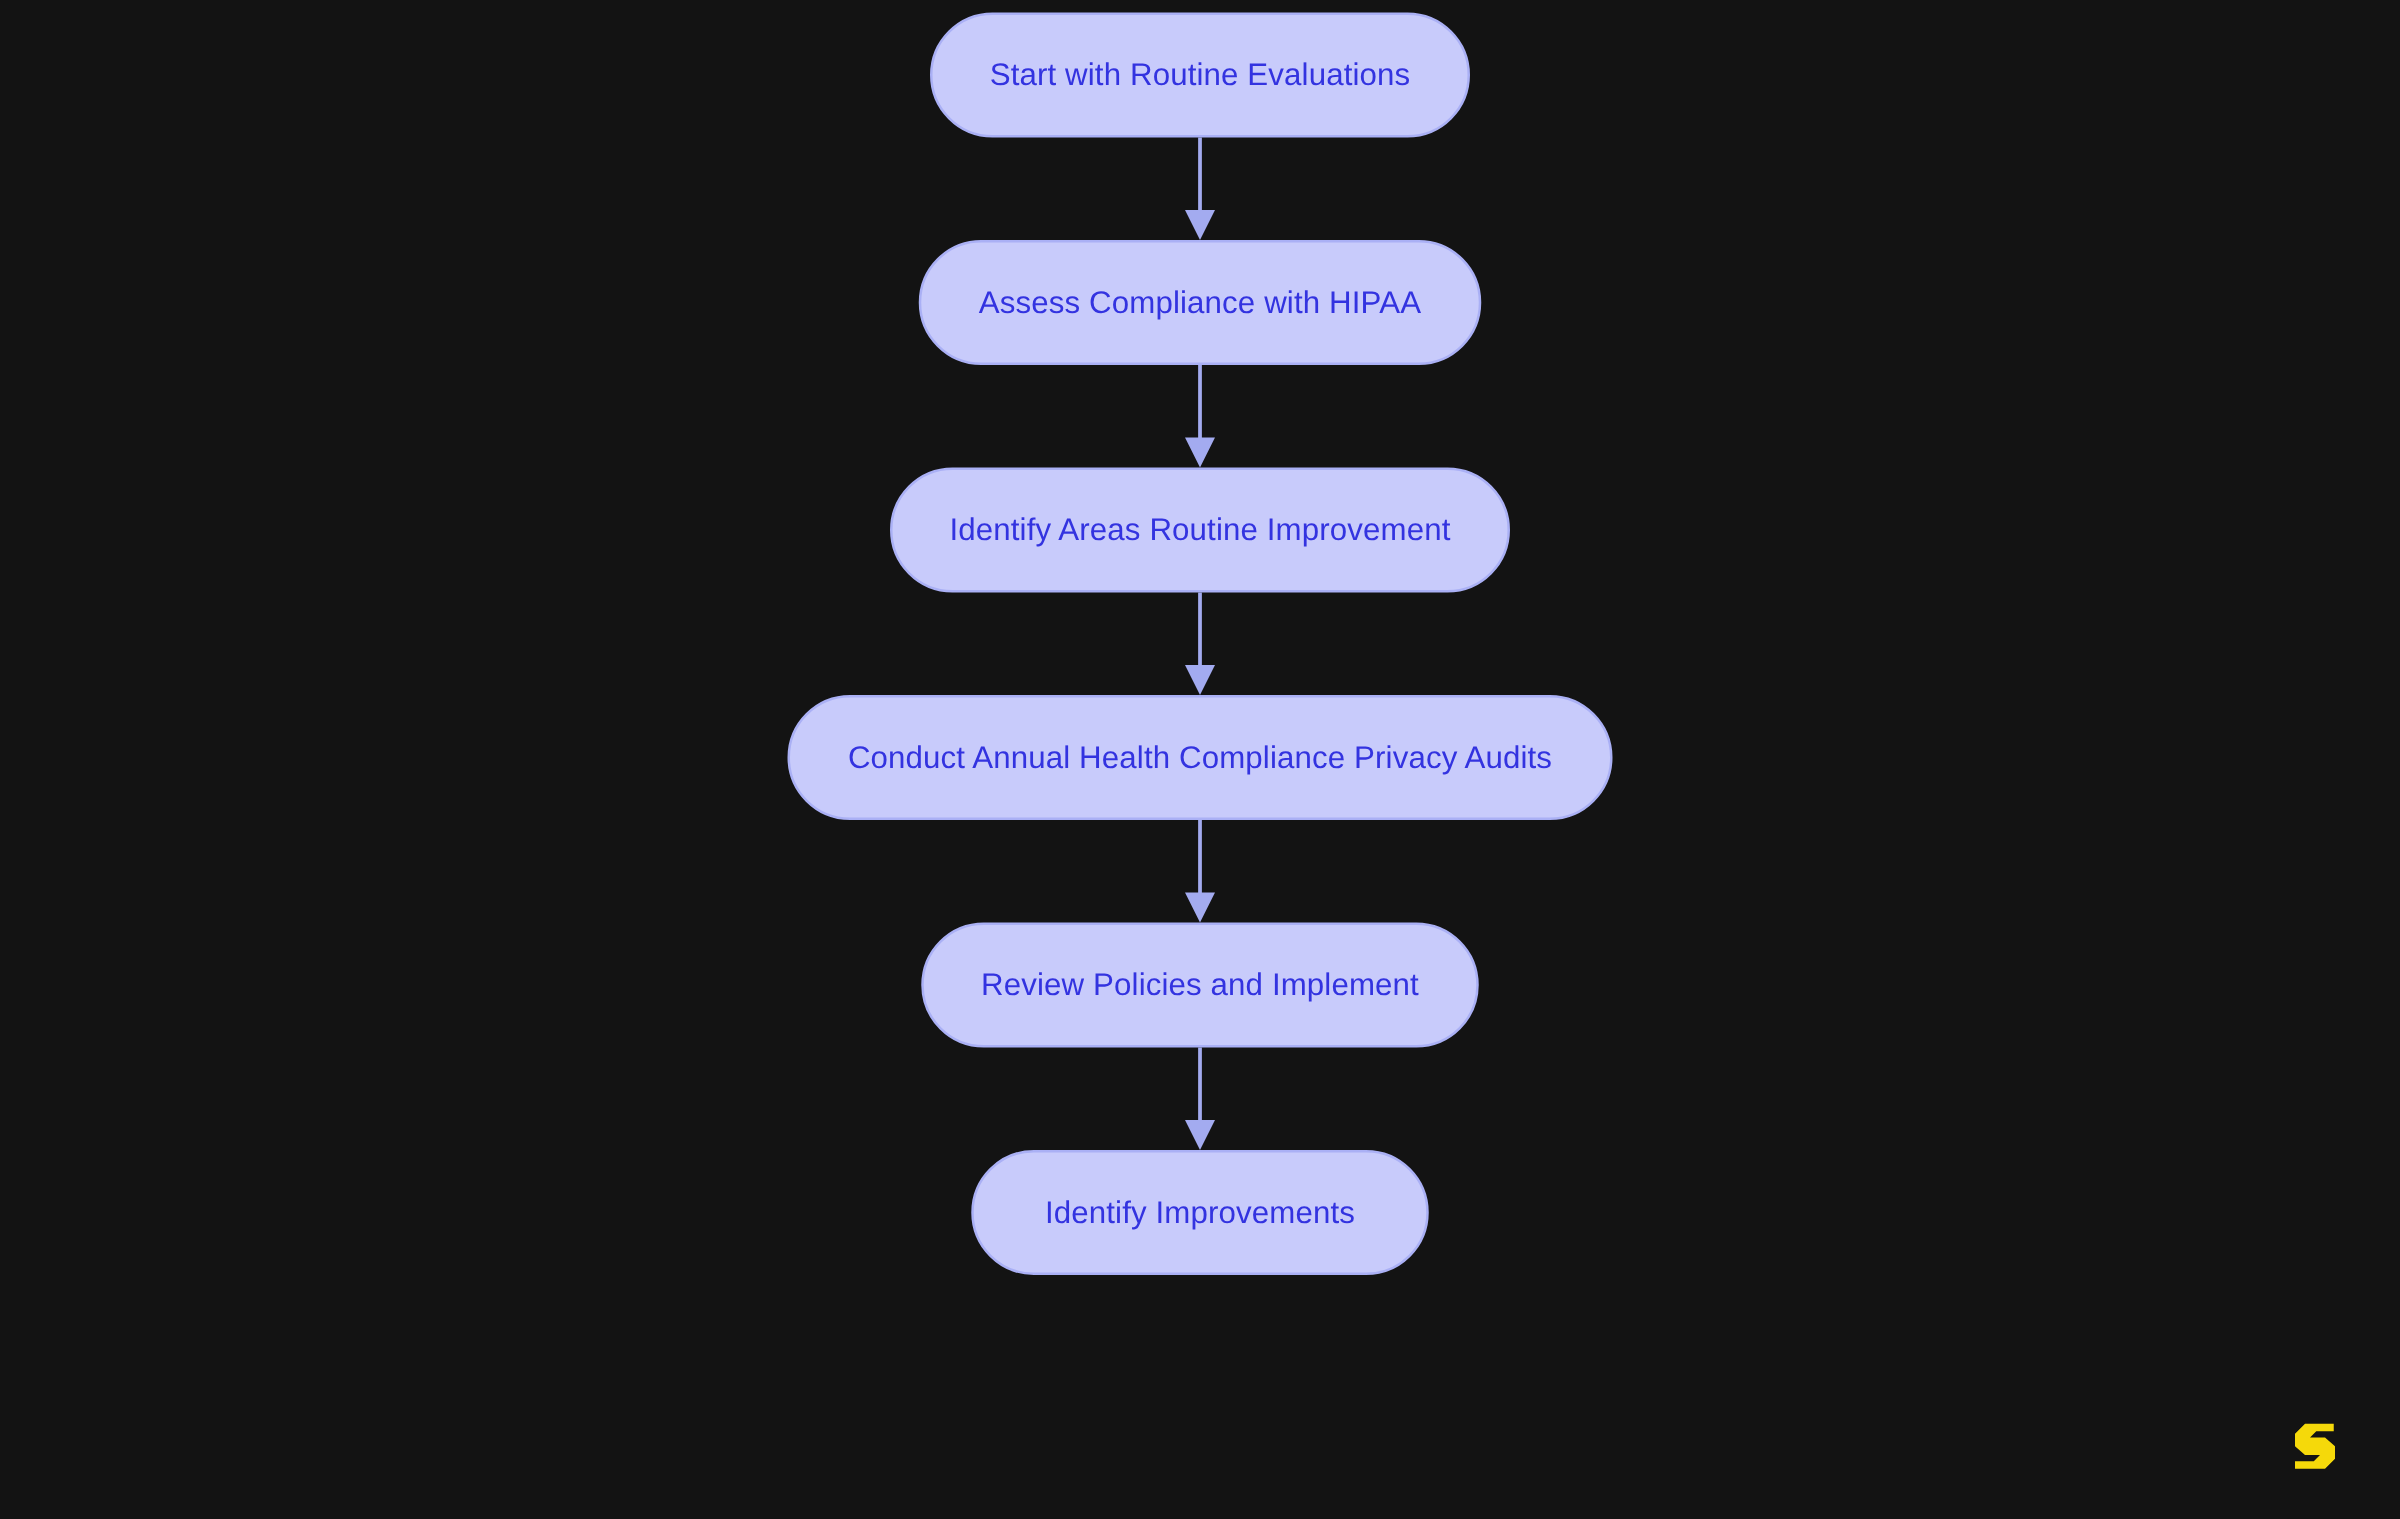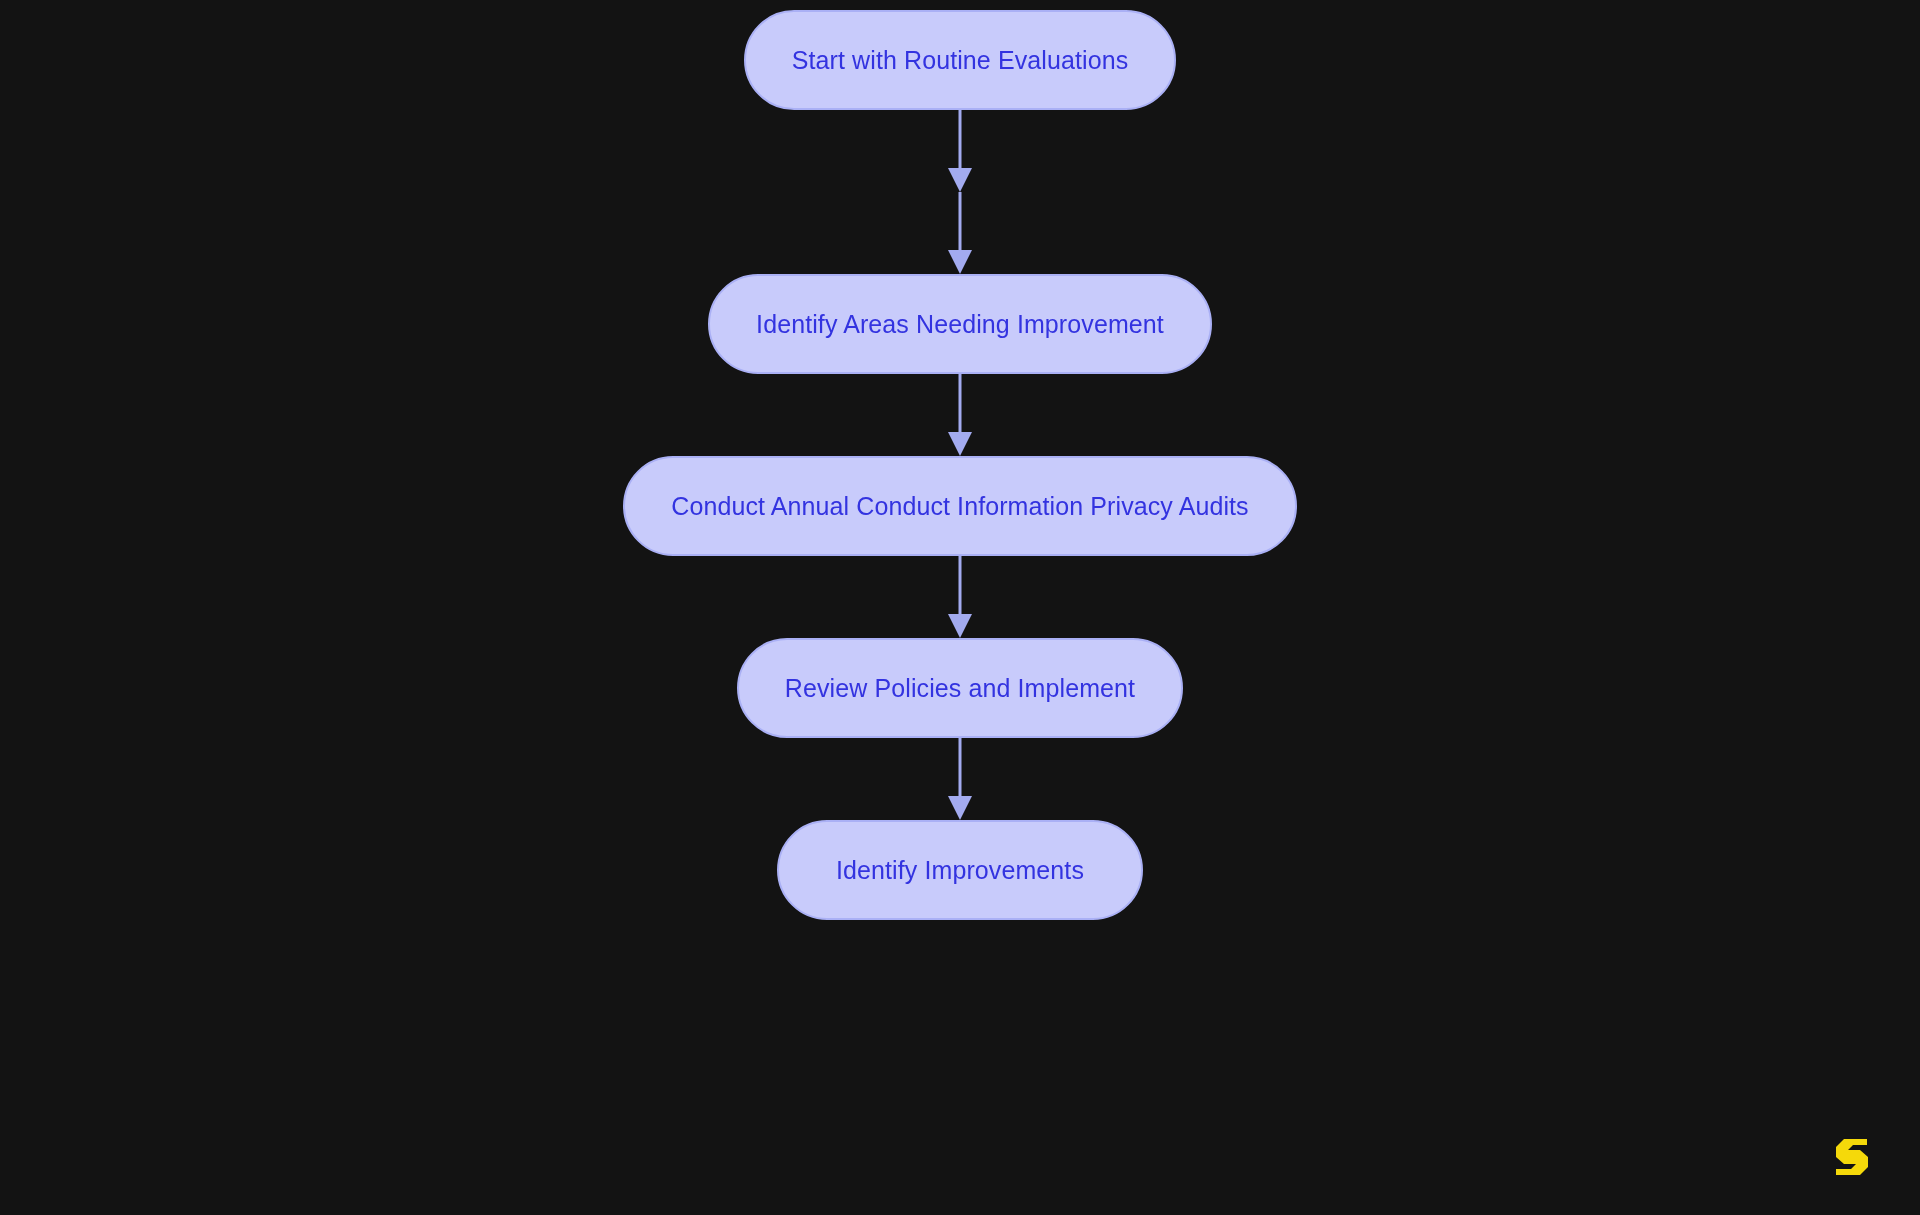--- a/index.html
+++ b/index.html
@@ -108,37 +108,40 @@
 
     <div class="node n0">
       <span class="node-label">Start with Routine Evaluations</span>
     </div>
 
     <div class="connector">
       <div class="stem"></div>
       <div class="head"></div>
     </div>
 
+    <div class="node n1">
+      <span class="node-label">Assess Compliance with HIPAA</span>
+    </div>
 
     <div class="connector">
       <div class="stem"></div>
       <div class="head"></div>
     </div>
 
     <div class="node n2">
-      <span class="node-label">Identify Areas Needing Improvement</span>
+      <span class="node-label">Identify Areas Routine Improvement</span>
     </div>
 
     <div class="connector">
       <div class="stem"></div>
       <div class="head"></div>
     </div>
 
     <div class="node n3">
-      <span class="node-label">Conduct Annual Conduct Information Privacy Audits</span>
+      <span class="node-label">Conduct Annual Health Compliance Privacy Audits</span>
     </div>
 
     <div class="connector">
       <div class="stem"></div>
       <div class="head"></div>
     </div>
 
     <div class="node n4">
       <span class="node-label">Review Policies and Implement</span>
     </div>

